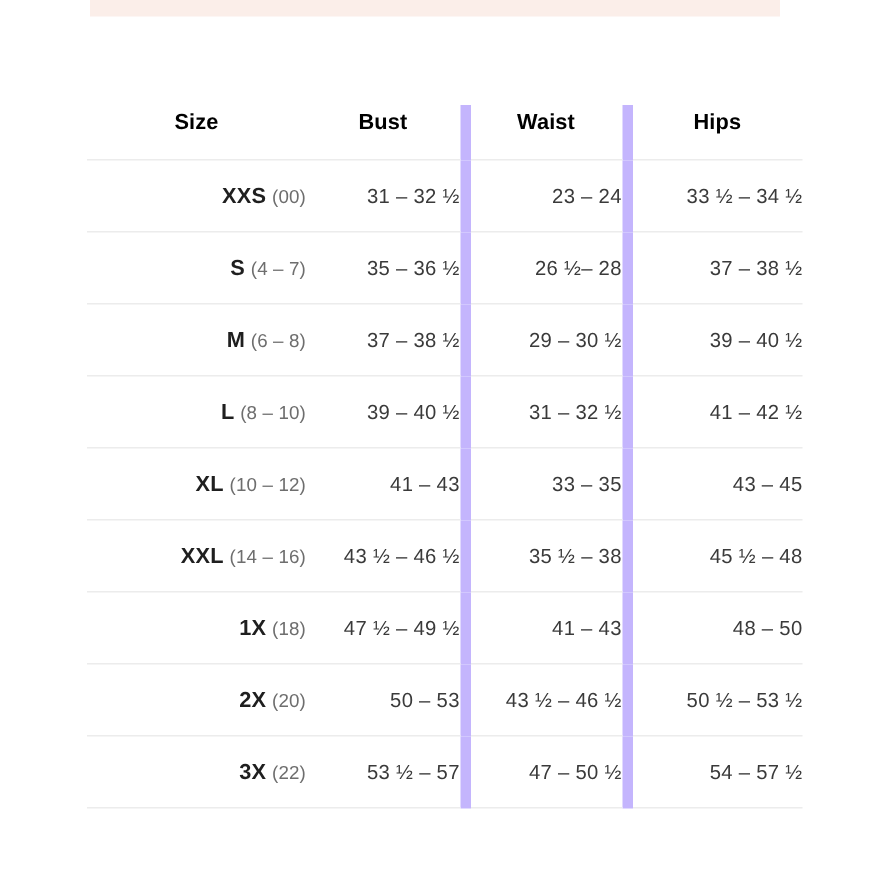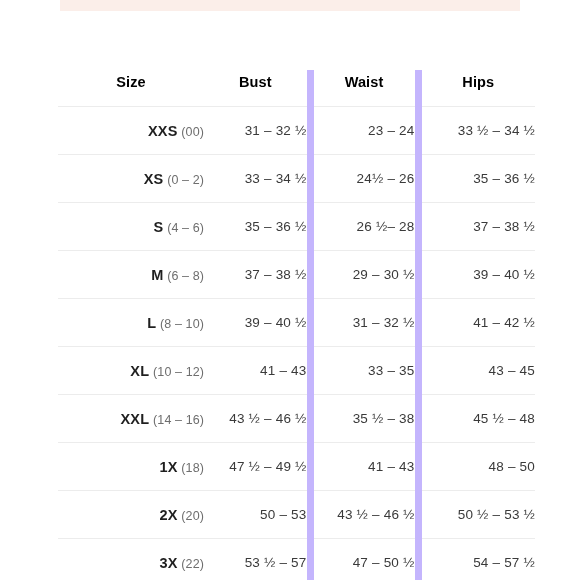--- a/index.html
+++ b/index.html
@@ -122,34 +122,25 @@
       <tr>
         <td>
           <span class="size-label">XXS</span>
           <span class="size-numeric">(00)</span>
         </td>
         <td class="meas">31 – 32 ½</td>
         <td class="meas sep-left">23 – 24</td>
         <td class="meas sep-left">33 ½ – 34 ½</td>
       </tr>
 
-      <tr>
-        <td>
-          <span class="size-label">XS</span>
-          <span class="size-numeric">(0 – 2)</span>
-        </td>
-        <td class="meas">33 – 34 ½</td>
-        <td class="meas sep-left">24½ – 26</td>
-        <td class="meas sep-left">35 – 36 ½</td>
-      </tr>
 
       <tr>
         <td>
           <span class="size-label">S</span>
-          <span class="size-numeric">(4 – 6)</span>
+          <span class="size-numeric">(4 – 7)</span>
         </td>
         <td class="meas">35 – 36 ½</td>
         <td class="meas sep-left">26 ½– 28</td>
         <td class="meas sep-left">37 – 38 ½</td>
       </tr>
 
       <tr>
         <td>
           <span class="size-label">M</span>
           <span class="size-numeric">(6 – 8)</span>

